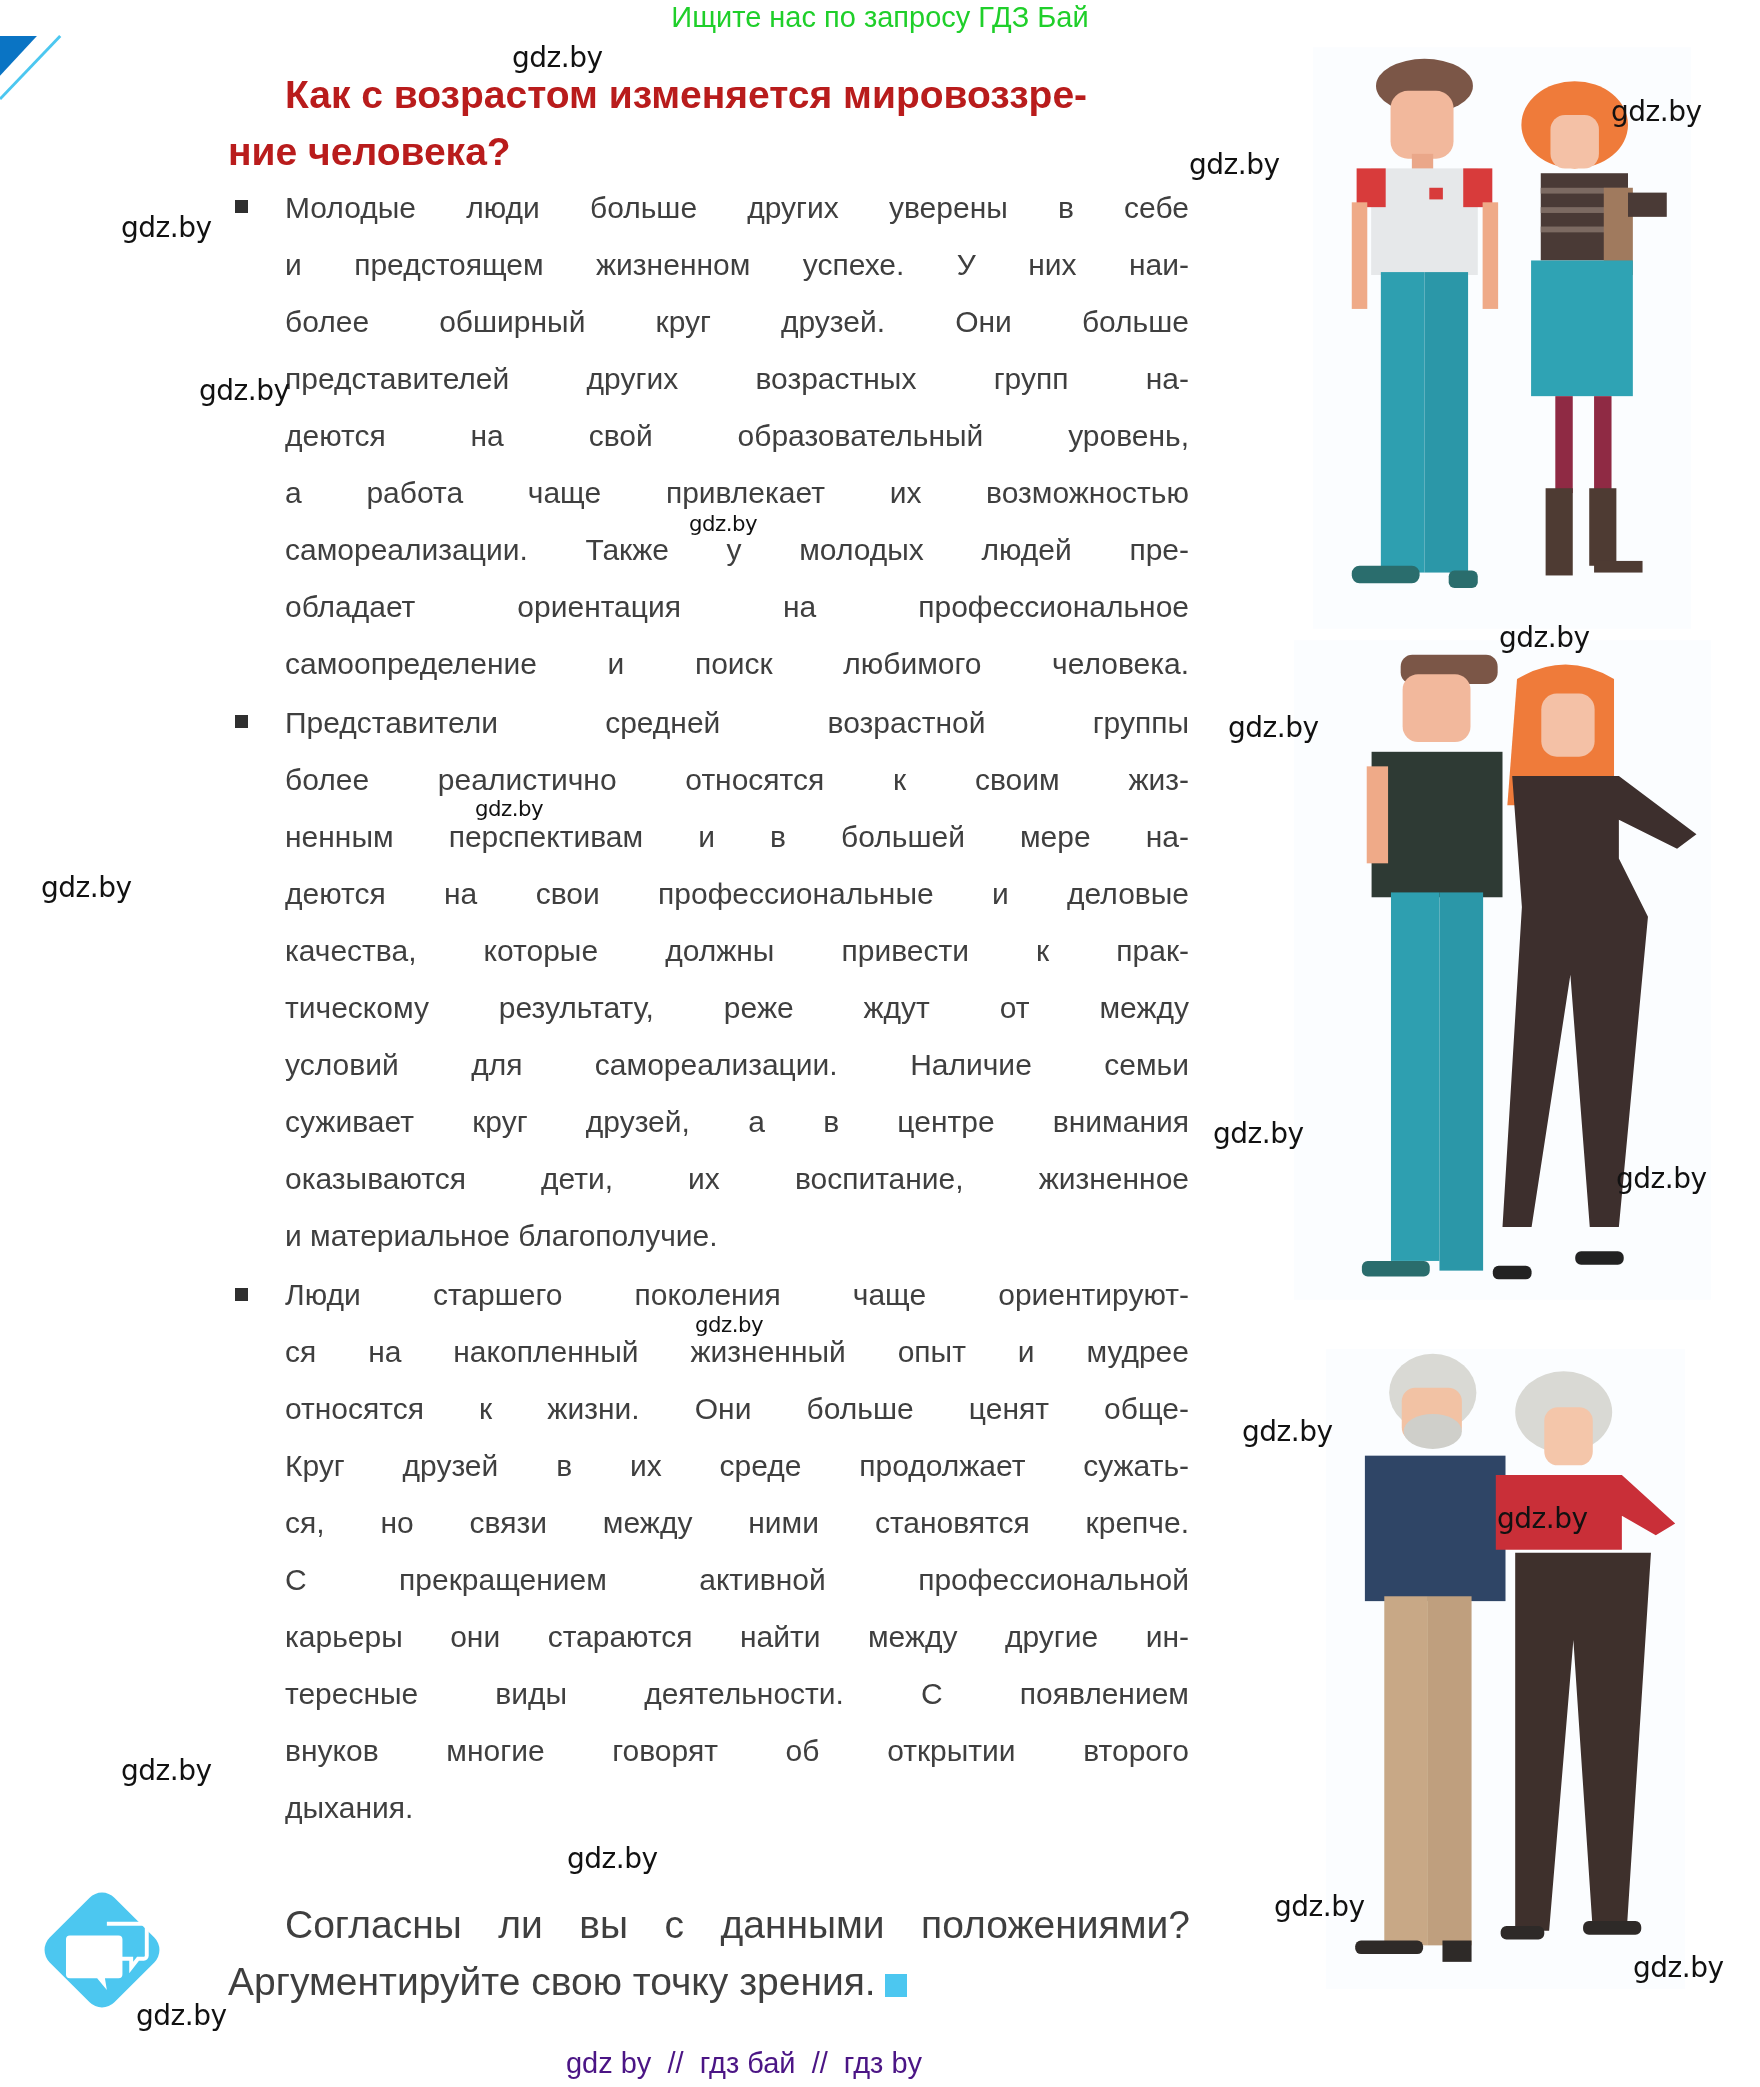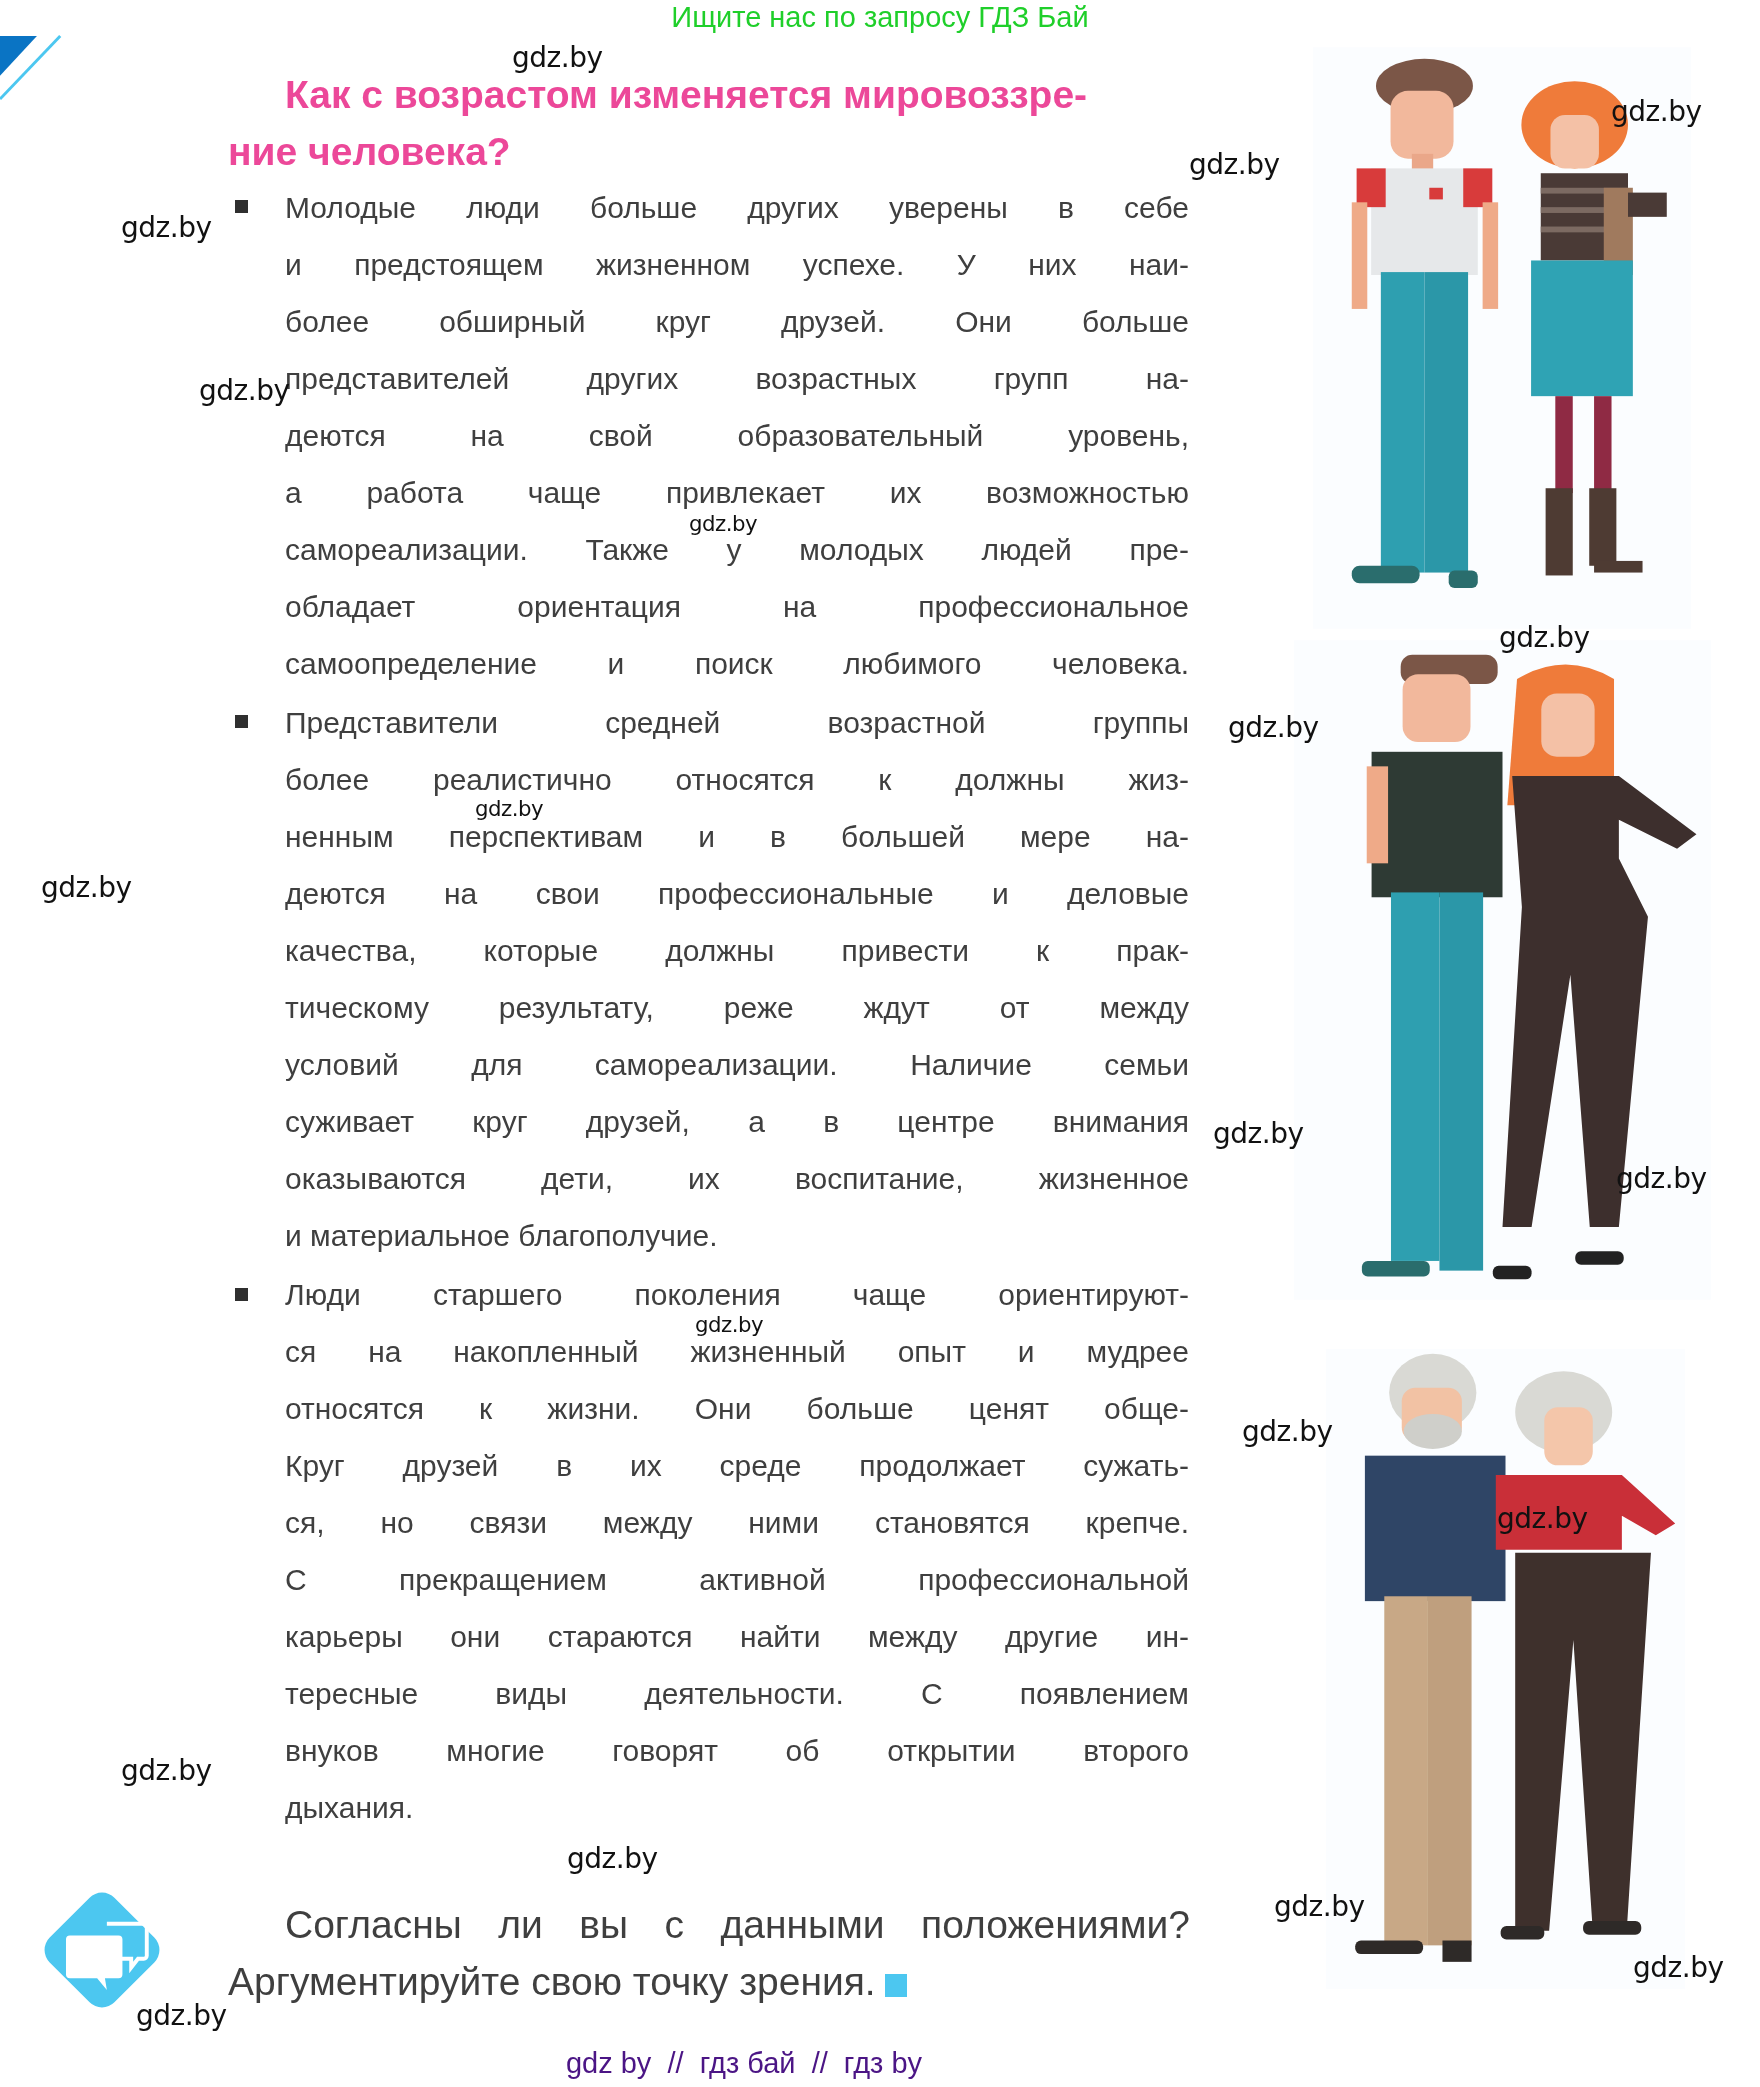--- a/index.html
+++ b/index.html
@@ -15,21 +15,21 @@
     color: #1fcf2a; font-size: 29px; line-height: 35px;
     font-family: "Liberation Sans", sans-serif;
   }
   .footer {
     position: absolute; left: 0; width: 1488px; top: 2046px; text-align: center;
     color: #4b1585; font-size: 29px; line-height: 35px;
   }
   .corner { position: absolute; left: 0; top: 29px; }
   .heading {
     position: absolute; left: 228px; top: 66px; width: 970px;
-    font-weight: bold; font-size: 39px; line-height: 57px; color: #ec4899;
+    font-weight: bold; font-size: 39px; line-height: 57px; color: #b91c1c;
   }
   .heading .l1 { display: block; padding-left: 57px; }
   .body-text {
     position: absolute; left: 285px; width: 904px;
     font-size: 30px; line-height: 57px; color: #3f3f3f;
   }
   .line { display: block; white-space: nowrap; text-align: justify; text-align-last: justify; height: 57px; }
   .line.last { text-align-last: left; }
   .bullet {
     position: absolute; width: 12.6px; height: 12.6px; background: #2f2f2f;
@@ -68,21 +68,21 @@
   <span class="line">деются на свой образовательный уровень,</span>
   <span class="line">а работа чаще привлекает их возможностью</span>
   <span class="line">самореализации. Также у молодых людей пре-</span>
   <span class="line">обладает ориентация на профессиональное</span>
   <span class="line">самоопределение и поиск любимого человека.</span>
 </div>
 
 <div class="bullet" style="left:235px; top:715px;"></div>
 <div class="body-text" style="top:694px;">
   <span class="line">Представители средней возрастной группы</span>
-  <span class="line">более реалистично относятся к должны жиз-</span>
+  <span class="line">более реалистично относятся к своим жиз-</span>
   <span class="line">ненным перспективам и в большей мере на-</span>
   <span class="line">деются на свои профессиональные и деловые</span>
   <span class="line">качества, которые должны привести к прак-</span>
   <span class="line">тическому результату, реже ждут от между</span>
   <span class="line">условий для самореализации. Наличие семьи</span>
   <span class="line">суживает круг друзей, а в центре внимания</span>
   <span class="line">оказываются дети, их воспитание, жизненное</span>
   <span class="line last">и материальное благополучие.</span>
 </div>
 

